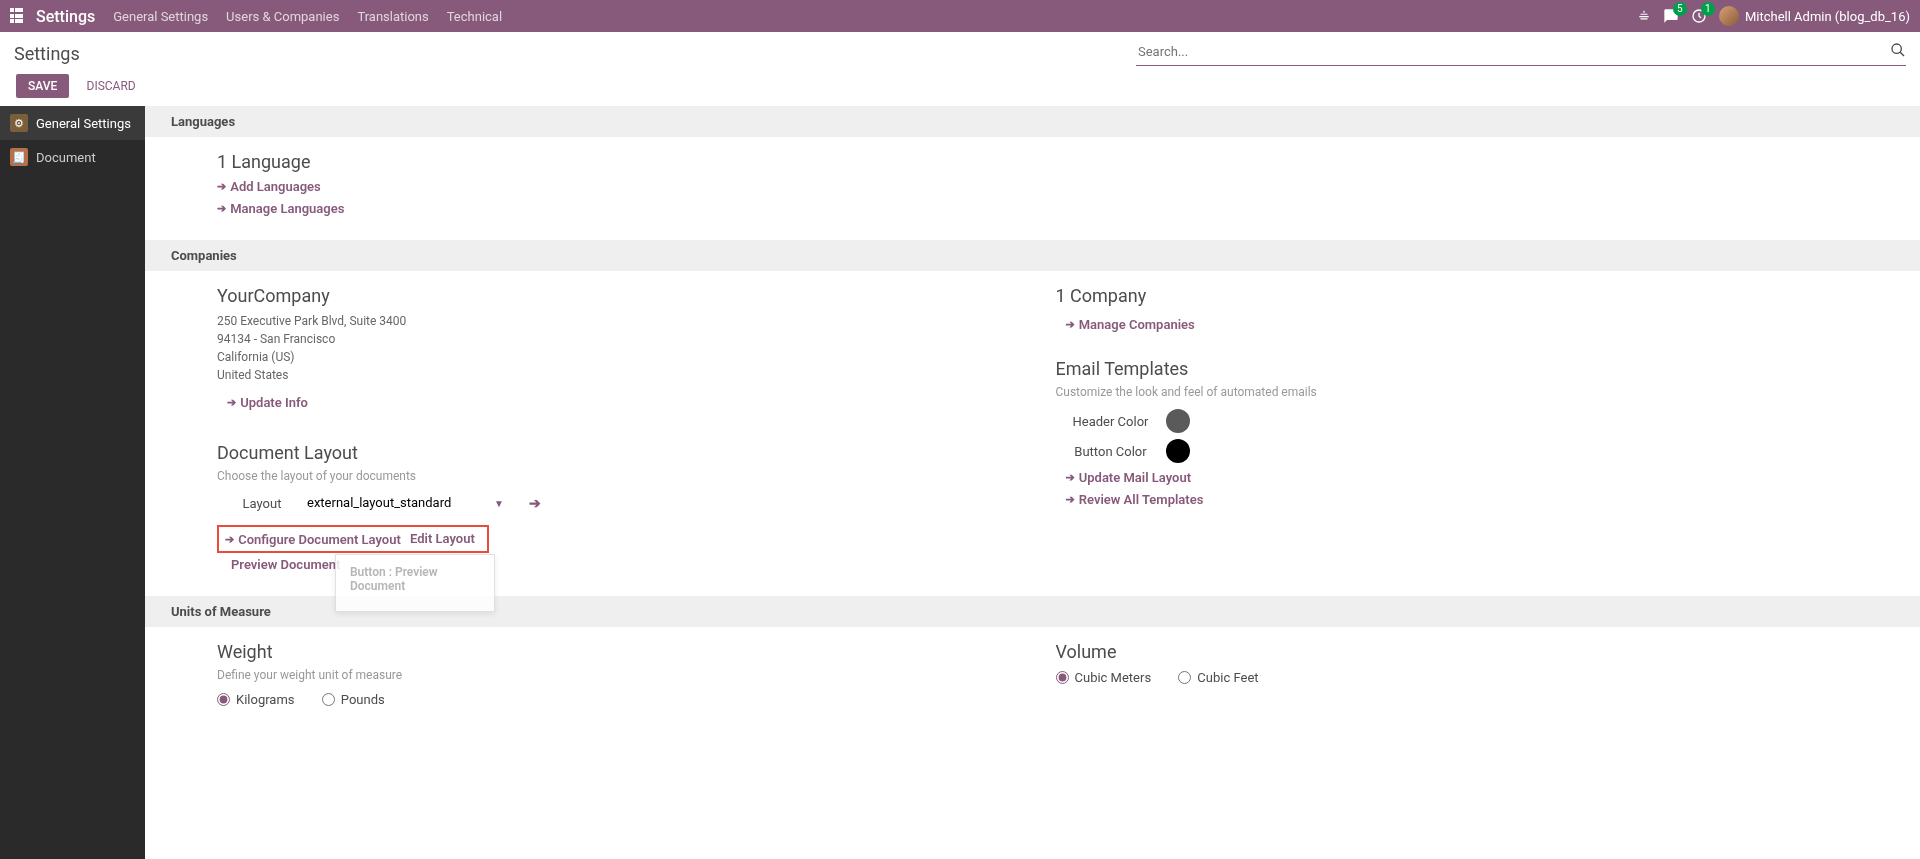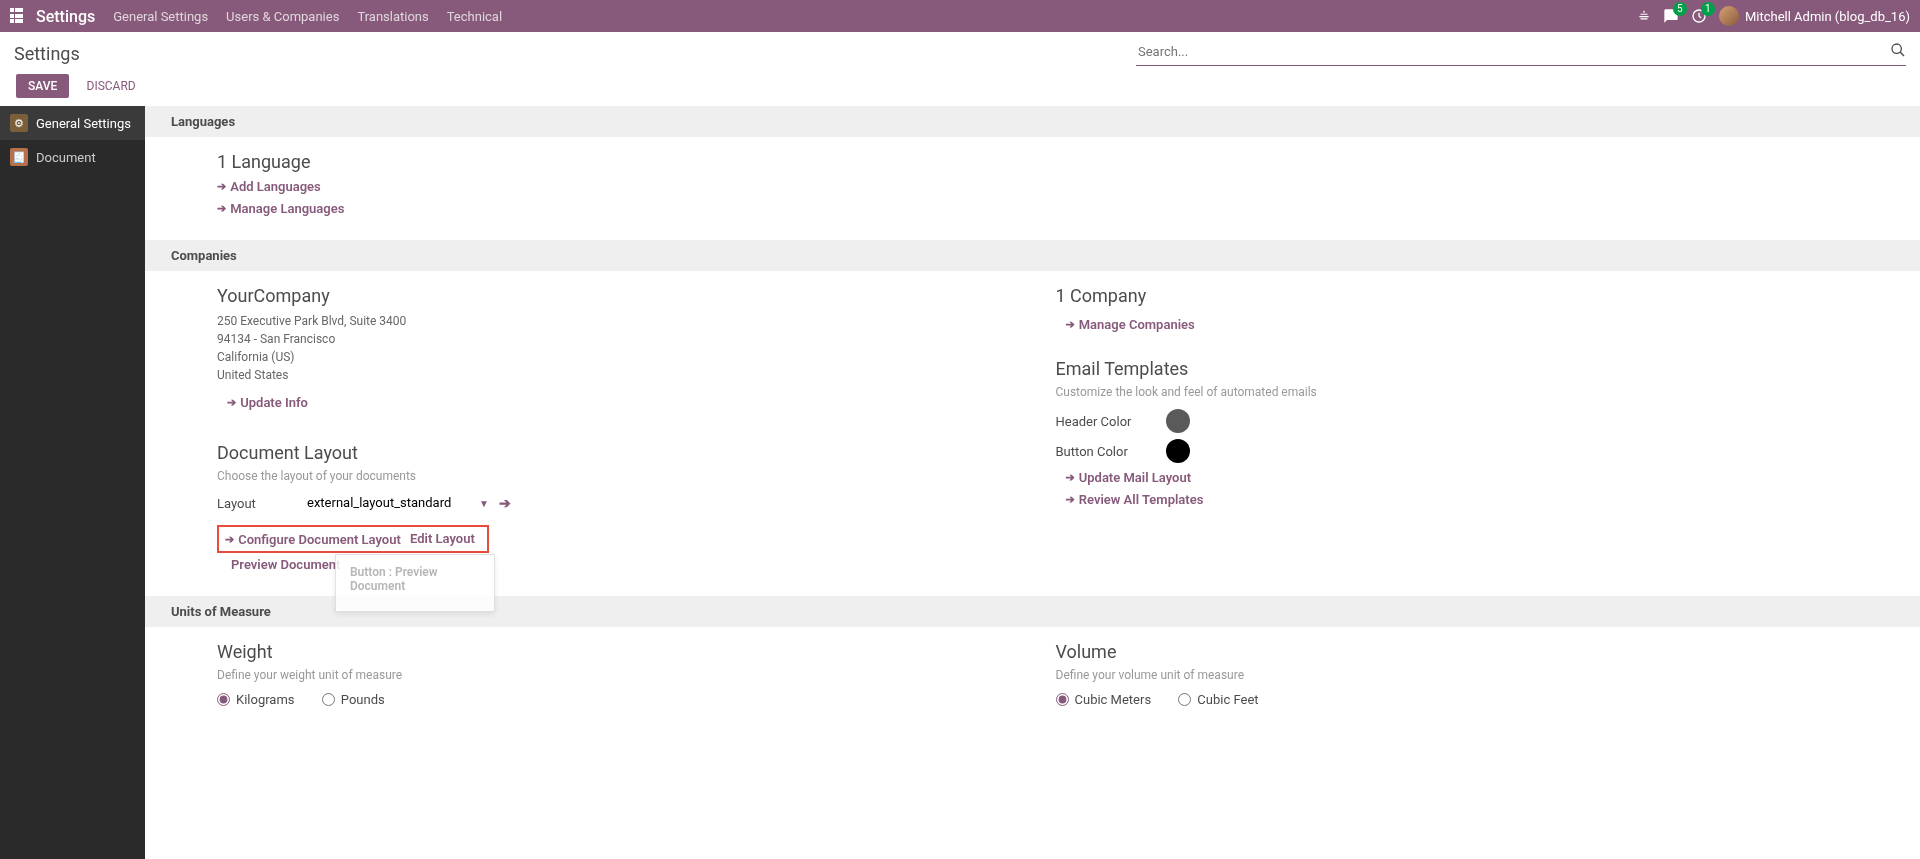--- a/index.html
+++ b/index.html
@@ -47,23 +47,23 @@
 .col { flex: 1; min-width: 0; padding-right: 20px; }
 
 .sub-title { font-weight: 400; font-size: 18px; margin-bottom: 6px; }
 .sub-desc { color: #999; font-size: 12px; margin-bottom: 10px; }
 
 .link { color: #875a7b; font-weight: 600; font-size: 13px; cursor: pointer; display: inline-flex; align-items: center; margin-bottom: 6px; }
 .link .arrow { margin-right: 4px; font-size: 11px; }
 .link-group { margin-top: 6px; }
 
 .field-row { display: flex; align-items: center; margin-bottom: 4px; }
-.field-label { width: 90px; font-size: 13px; }
+.field-label { width: 90px; font-size: 13px; text-align: center; }
 .select-input { width: 166px; border: none; border-bottom: 1px solid transparent; font-size: 13px; padding: 2px 0; }
-.select-wrap { display: inline-flex; align-items: center; }
+.select-wrap { display: inline-flex; align-items: center; gap: 15px; }
 .dropdown-caret { color: #875a7b; font-size: 10px; margin-left: 2px; cursor: pointer; padding: 0 4px; }
 .ext-arrow { color: #875a7b; font-size: 14px; margin-left: 6px; cursor: pointer; font-weight: bold; }
 
 .color-swatch { width: 24px; height: 24px; border-radius: 50%; display: inline-block; vertical-align: middle; }
 .color-row { display: flex; align-items: center; margin-bottom: 6px; }
 .color-row .field-label { width: 110px; }
 
 .highlight-box { border: 2px solid #e74c3c; padding: 4px 6px; display: inline-block; margin-top: 8px; }
 .highlight-box .link { margin-bottom: 0; margin-right: 6px; }
 
@@ -265,21 +265,20 @@
                 <span>Kilograms</span>
               </label>
             <label class="radio-opt">
                 <input type="radio" name="w" style="">
                 <span>Pounds</span>
               </label>
           </div>
         </div>
         <div class="col">
           <div class="sub-title">Volume</div>
-          <div class="sub-desc">Define your volume unit of measure</div>
           <div class="radio-row">
             <label class="radio-opt">
                 <input type="radio" name="v" checked="" style="">
                 <span>Cubic Meters</span>
               </label>
             <label class="radio-opt">
                 <input type="radio" name="v" style="">
                 <span>Cubic Feet</span>
               </label>
           </div>

